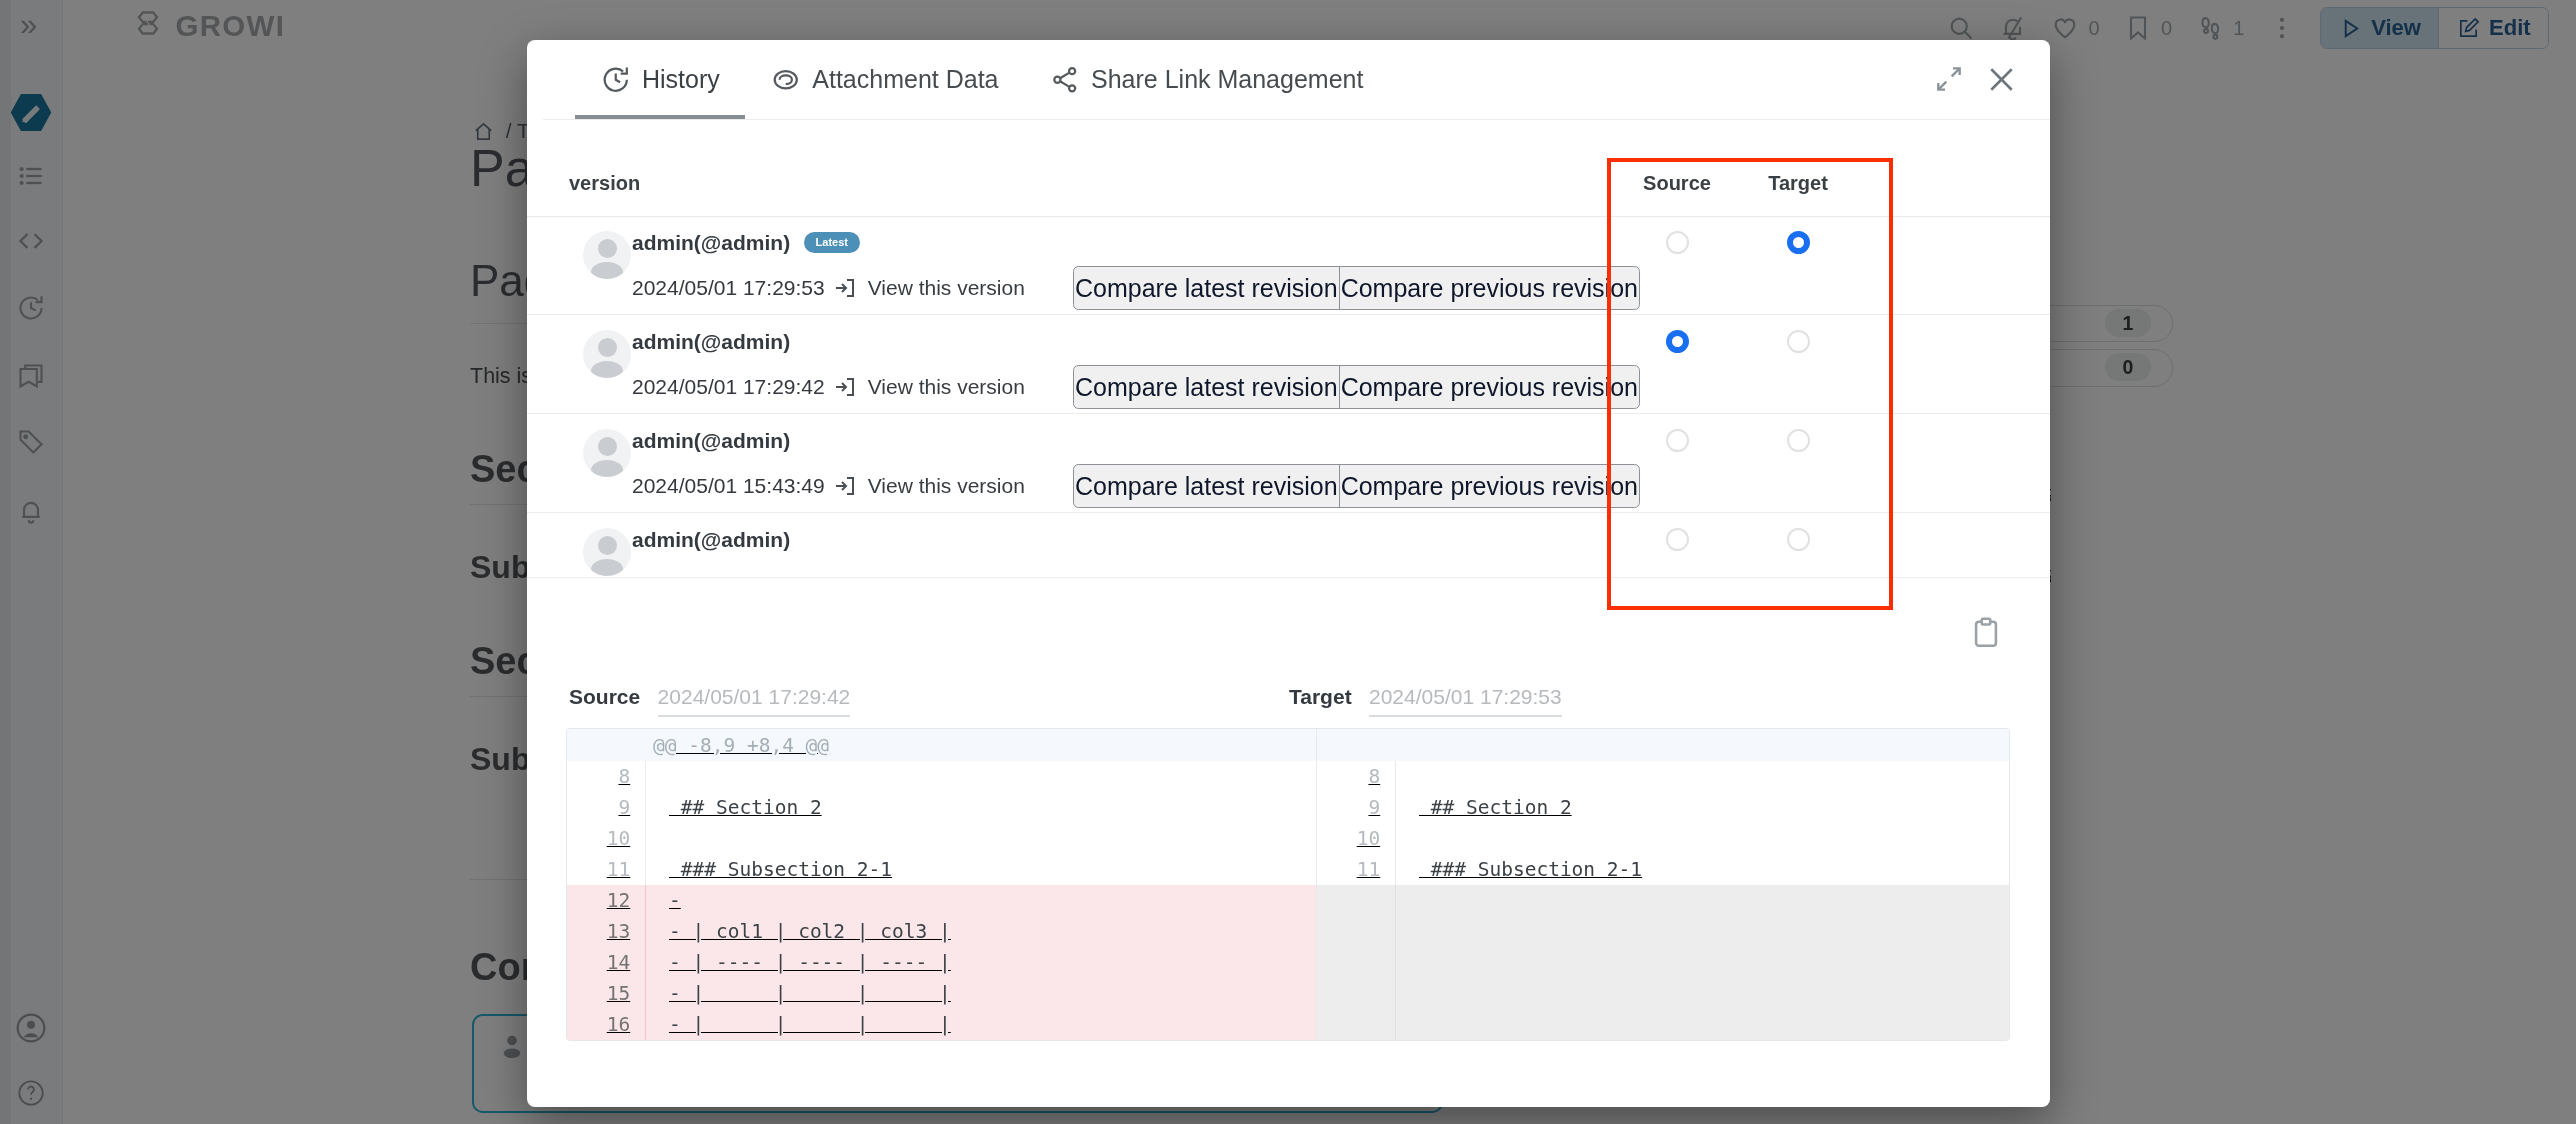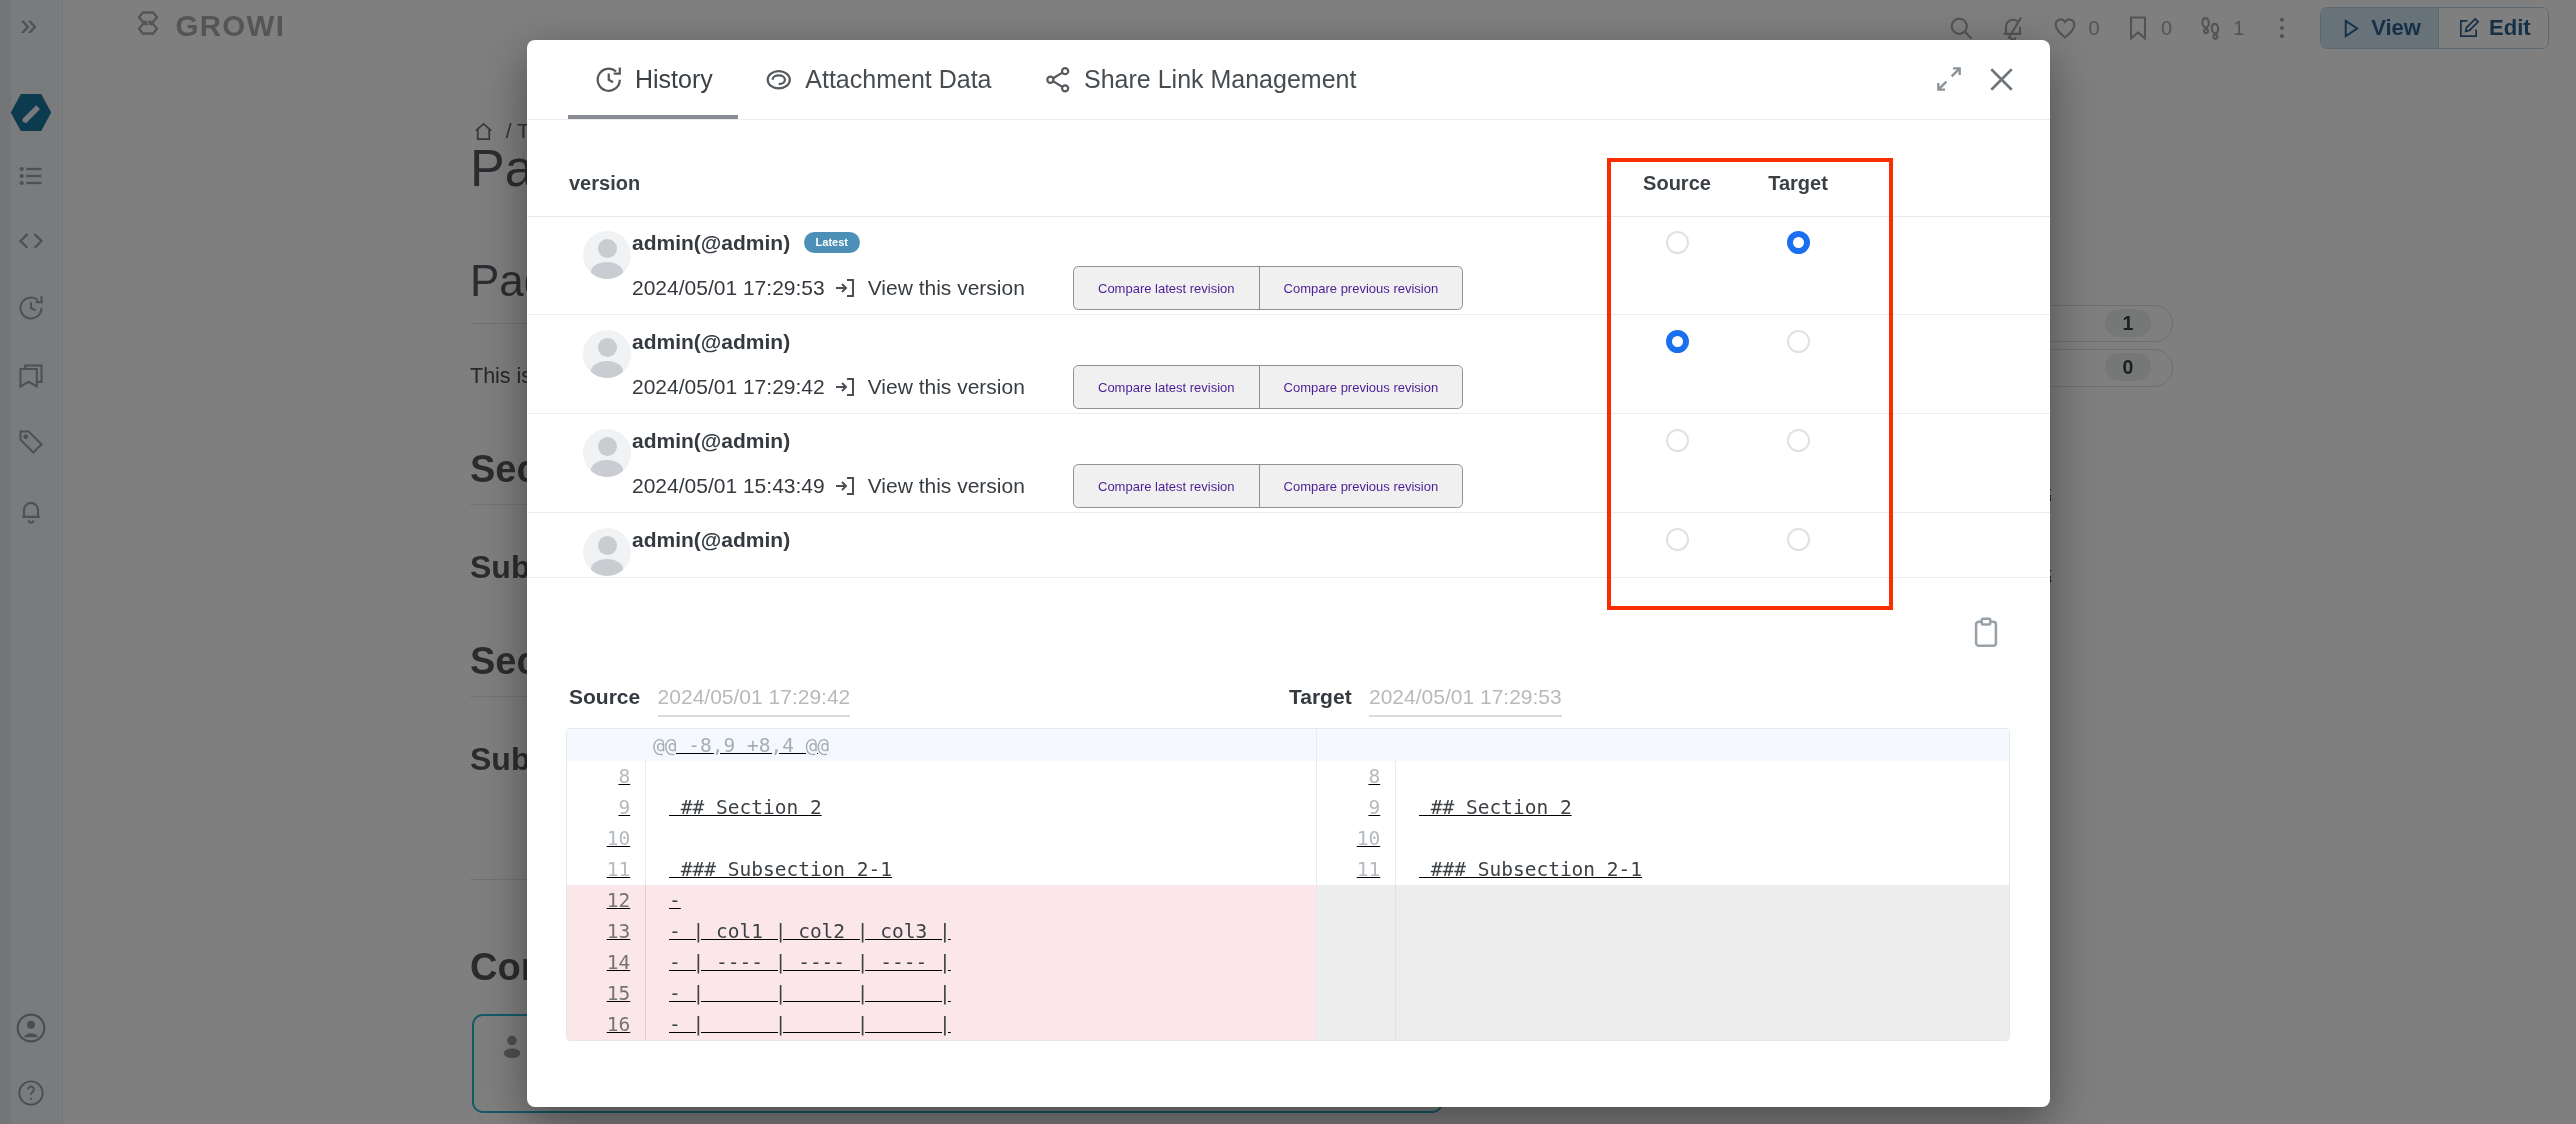--- a/index.html
+++ b/index.html
@@ -43,21 +43,21 @@
   .toc-pill{position:absolute;left:1932px;width:239px;border:1.3px solid #d9dde0;border-radius:670px;background:#fff;}
   .toc-badge{position:absolute;left:172px;top:3.4px;width:46px;height:28px;background:#eceeef;border-radius:670px;font-size:19.5px;font-weight:600;color:#3a3d40;display:flex;align-items:center;justify-content:center;}
   .frag{position:absolute;width:8px;height:27px;overflow:hidden;font-size:23px;color:#2f2f2f;}
   .comment-box{position:absolute;left:472px;top:1014px;width:967px;height:95px;background:#fff;border:2px solid #2bb3d4;border-radius:10.7px;}
   .comment-avatar{position:absolute;left:20px;top:10.7px;width:36px;height:36px;color:#9aa1a6;}
 
   
   .backdrop{position:absolute;inset:0;background:rgba(0,0,0,0.5);z-index:5;}
   .modal{position:absolute;left:527px;top:40px;width:1523px;height:1067px;background:#fff;border-radius:8px;box-shadow:0 16px 47px rgba(0,0,0,.4);z-index:10;}
 
-  .m-header{position:absolute;left:0;top:0;right:0;height:79px;border-bottom:0.7px solid #ececec;padding-left:9px;}
+  .m-header{position:absolute;left:16px;top:0;right:0;height:79px;border-bottom:0.7px solid #ececec;}
   .tabs{display:flex;padding-left:32px;height:79px;}
   .tab{display:flex;align-items:center;gap:12px;padding:0 25.5px;font-size:25px;color:#474c50;cursor:pointer;}
   .tab.active{box-shadow:inset 0 -4px 0 #878d92;color:#3b4045;}
   .tab .t-ic{width:29.5px;height:29.5px;color:#54595e;}
   .m-expand{position:absolute;right:85px;top:23px;width:32px;height:32px;color:#8d9499;}
   .m-close{position:absolute;right:31px;top:21.5px;width:35px;height:35px;color:#6e757b;}
 
   
   .vhead{position:absolute;left:0;top:79px;right:0;height:97px;border-bottom:0.7px solid #e9e9e9;}
   .vhead .vlabel{position:absolute;left:42px;bottom:21.5px;font-size:20px;font-weight:600;color:#3b4045;}
@@ -72,21 +72,21 @@
   .avatar::after{content:"";position:absolute;left:8px;top:31px;width:32px;height:20px;border-radius:50%;background:#c9ccd0;}
   .row-name{position:absolute;left:105px;top:14.8px;display:flex;align-items:center;font-size:21px;font-weight:700;color:#343a40;}
   .latest-badge{display:none;background:#4c90b8;color:#fff;font-size:11px;font-weight:700;padding:3.4px 12px 5.4px;border-radius:670px;margin-left:13.4px;}
   .latest-badge.show{display:inline-block;}
   .row-detail{display:none;position:absolute;left:105px;top:50px;right:0;height:44px;align-items:center;font-size:21px;color:#35393e;}
   .row-detail.show{display:flex;}
   .row-date{width:201px;}
   .view-link{display:flex;align-items:center;gap:10.7px;color:#383d42;cursor:pointer;}
   .view-link .t-ic{width:24px;height:24px;color:#4a4f54;}
   .btn-group{position:absolute;left:441px;top:0;display:flex;border:1.3px solid #8b9196;border-radius:5.4px;overflow:hidden;background:#f0f0f1;height:42px;}
-  .cbtn{display:flex;align-items:center;padding:0 24px;font-size:13px;color:#4c1d95;cursor:pointer;}
+  .cbtn{display:flex;align-items:center;padding:0 1px;font-size:25px;color:#0f172a;cursor:pointer;}
   .cbtn + .cbtn{border-left:1.3px solid #8b9196;}
   .radio{position:absolute;top:14.8px;width:23px;height:23px;border-radius:50%;border:2px solid #e1e1e1;background:#fff;box-sizing:border-box;cursor:pointer;}
   .radio.src{left:1139px;}
   .radio.tgt{left:1260px;}
   .radio.checked{border:6.7px solid #1a6ff0;}
 
   .red-annotation{position:absolute;left:1080px;top:118px;width:286px;height:452px;border:4.7px solid #fb2e02;box-sizing:border-box;pointer-events:none;}
 
   
   .cmp-head{position:absolute;left:42px;top:578px;font-size:31px;font-weight:700;color:#33383c;}

